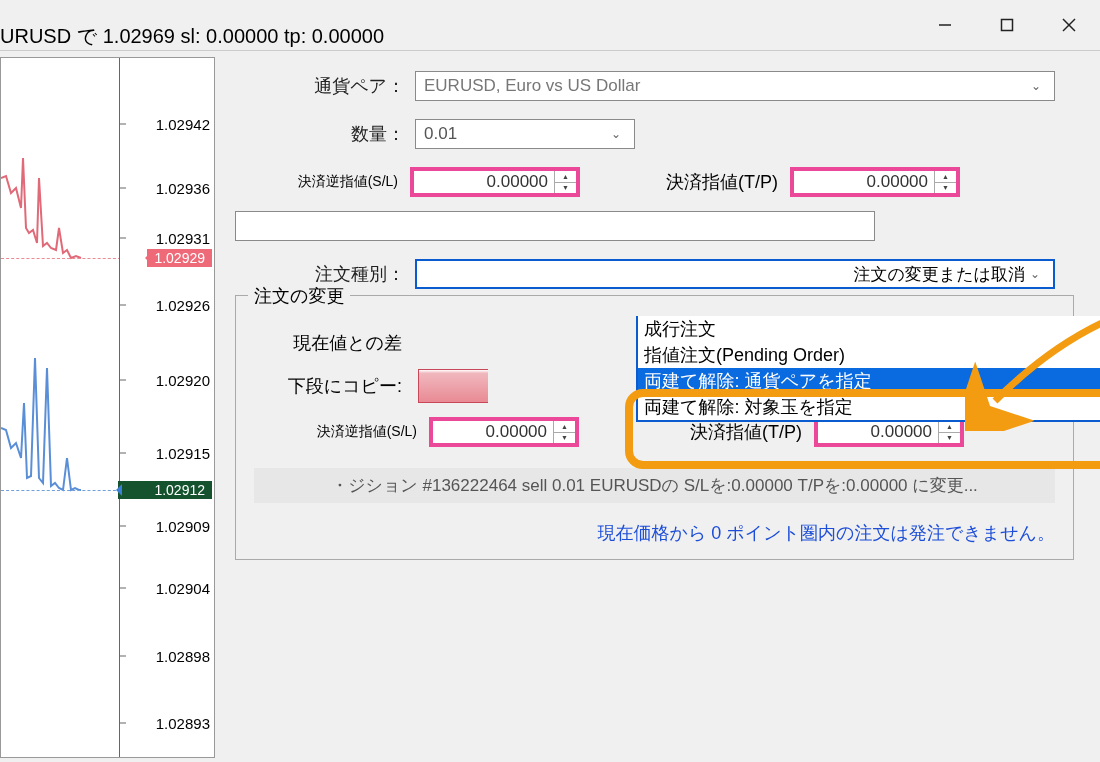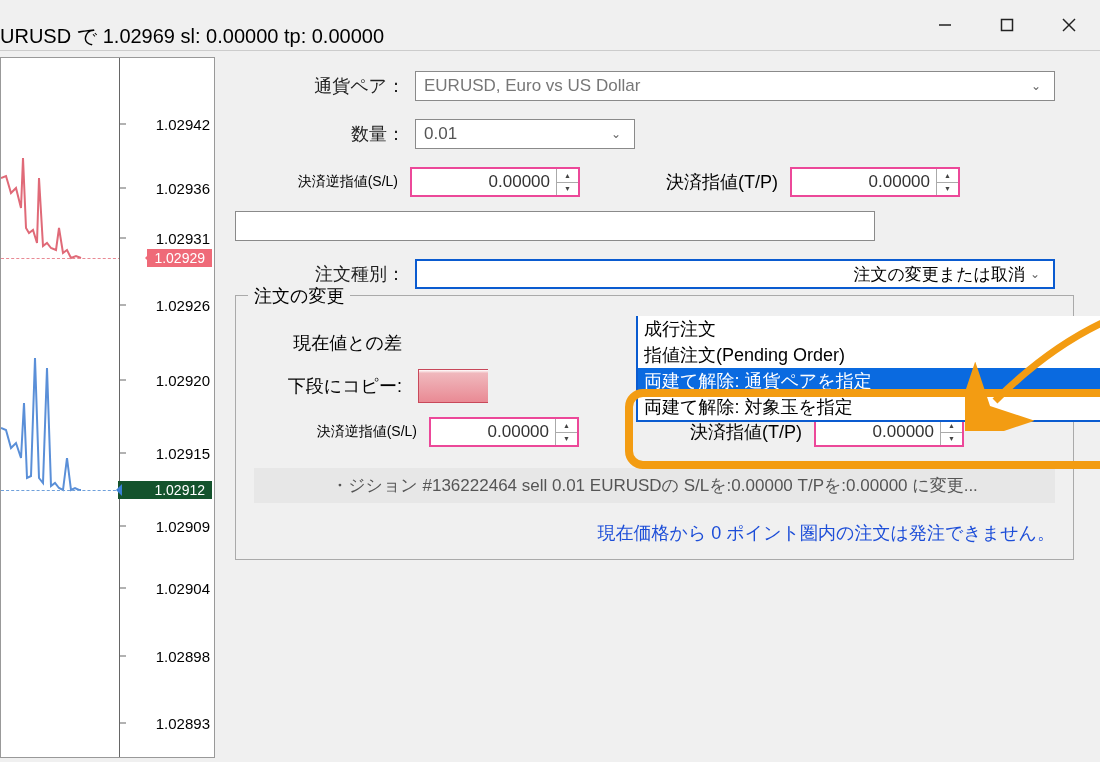--- a/index.html
+++ b/index.html
@@ -129,21 +129,21 @@
     padding: 0 8px;
     font-size: 17px;
     color:#555;
   }
   .dropdown { width: 640px; color:#777; position:relative; justify-content:space-between;}
   .dropdown.open { border: 2px solid #0a5bd0; background:#fff;justify-content:flex-end;}
   .dropdown.open .ddtext{ color:#000;}
   .combo { width: 220px; justify-content:space-between; }
   .numcell {
     display:flex; align-items:center;
-    border:2px solid #ec4899; background:#fff;
+    border:4px solid #ec4899; background:#fff;
     height:30px; width:170px;
     justify-content:flex-end;
   }
   .numcell .val{ padding-right:6px; font-size:17px; color:#333;}
   .numcell .spin{ width:22px; height:100%; border-left:1px solid #aaa; display:flex; flex-direction:column;}
   .spin div{ flex:1; display:flex; align-items:center; justify-content:center; font-size:7px; color:#444;}
   .spin div:first-child{border-bottom:1px solid #aaa;}
   .chev {
     display:inline-flex; width:20px; height:20px; align-items:center; justify-content:center;
     color:#666; font-size:12px;

